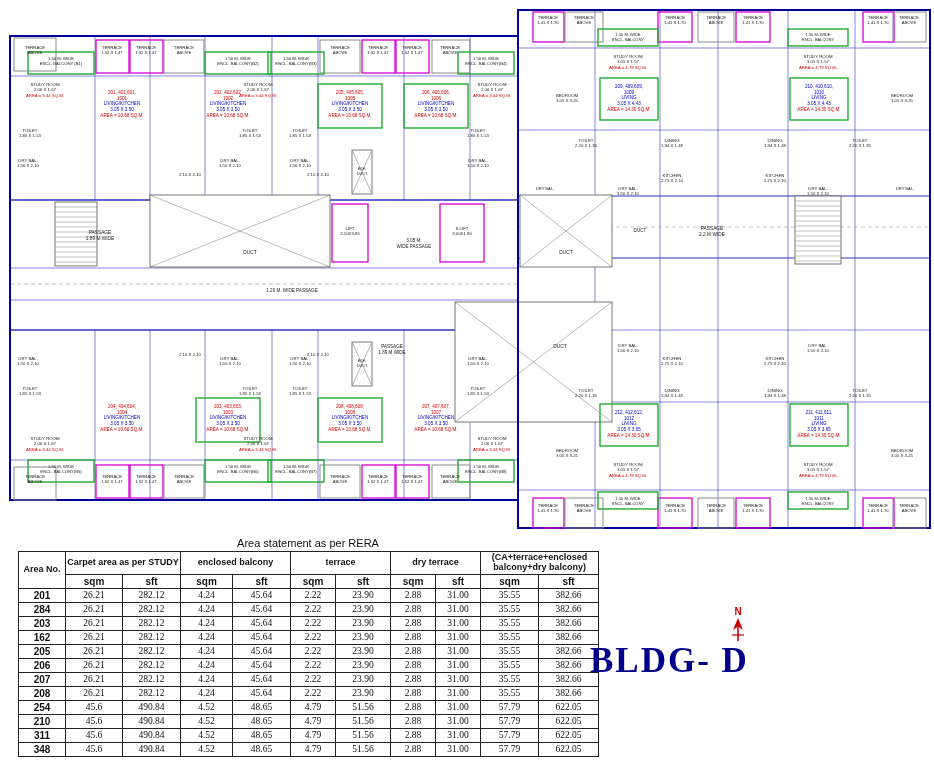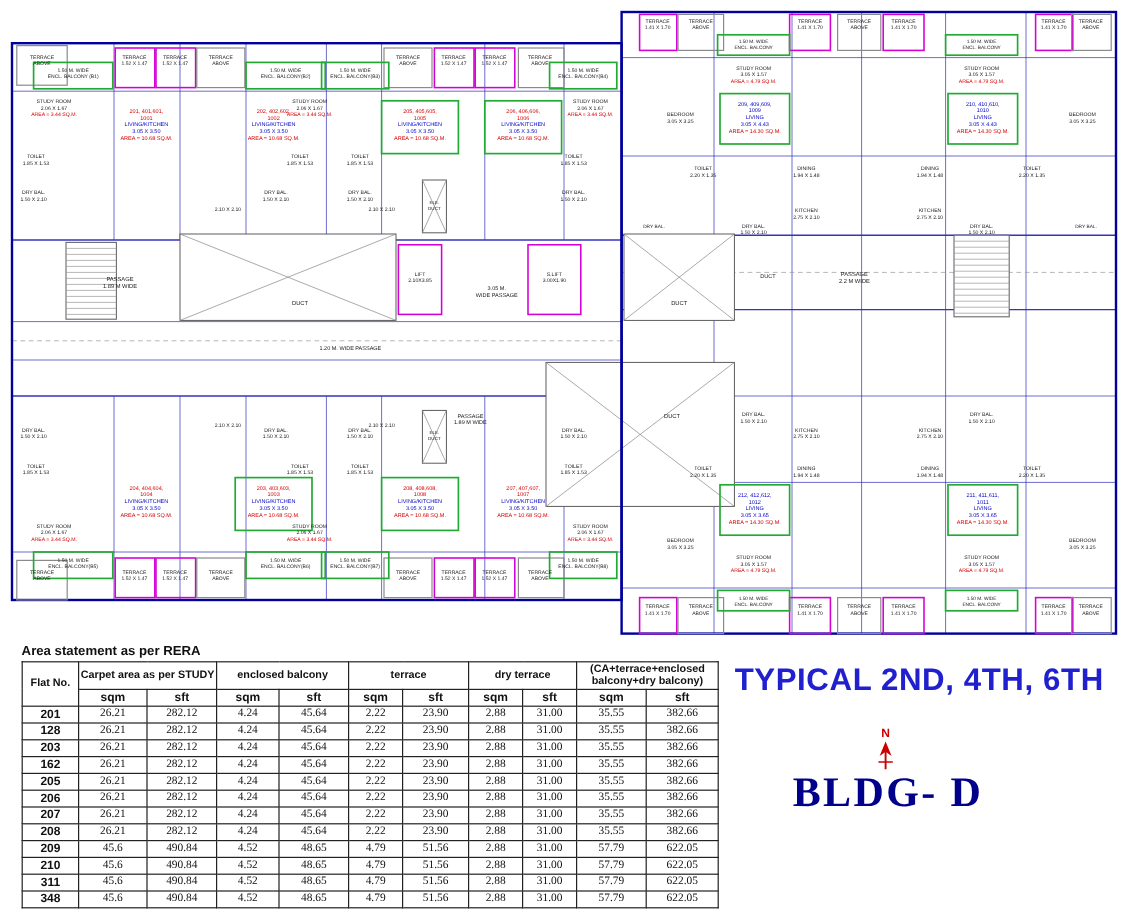--- a/index.html
+++ b/index.html
@@ -1,30 +1,30 @@
 <!DOCTYPE html>
 <html><head>
 <meta charset="utf-8">
 <style>
   *{margin:0;padding:0;box-sizing:border-box}
   html,body{width:934px;height:768px}
   body{background:#ffffff;font-family:"Liberation Sans",sans-serif;position:relative;overflow:hidden}
   #plan{position:absolute;left:0;top:0;background:#ffffff}
   #plan text{font-family:"Liberation Sans",sans-serif}
-  .area-caption{position:absolute;left:18px;top:537px;width:580px;font-weight:bold;font-size:11px;color:#111}
+  .area-caption{position:absolute;left:18px;top:537px;width:580px;text-align:center;font-weight:normal;font-size:11px;color:#111}
   table.rera{position:absolute;left:18px;top:551px;width:580px;border-collapse:collapse;table-layout:fixed;color:#111}
   .rera th,.rera td{border:1px solid #222;text-align:center;vertical-align:middle;padding:1px 1px}
   .rera th{font-weight:bold;font-size:9px;line-height:1.1}
   .rera tr.sub th{font-size:10px}
   .rera td{font-family:"Liberation Serif",serif;font-size:9.5px}
   .rera td.flat{font-family:"Liberation Sans",sans-serif;font-weight:bold;font-size:10px}
   .plan-title{position:absolute;left:598px;top:551px;width:336px;text-align:center;color:#2020cf;font-weight:bold;font-size:26px;line-height:1.18;letter-spacing:.5px}
   .north{position:absolute;left:722px;top:607px;width:32px;text-align:center;color:#cc0000}
   .north .n{font-size:10px;font-weight:bold;line-height:1}
-  .bldg{position:absolute;left:590px;top:641px;width:300px;text-align:center;color:#00008b;font-family:"Liberation Serif",serif;font-weight:bold;font-size:35px;letter-spacing:2px}
+  .bldg{position:absolute;left:590px;top:641px;width:300px;color:#00008b;font-family:"Liberation Serif",serif;font-weight:bold;font-size:35px;letter-spacing:2px}
 </style>
 </head>
 <body>
 
 <svg id="plan" width="934" height="540" viewBox="0 0 934 540">
     <line x1="10" y1="200" x2="518" y2="200" stroke="#3333bb" stroke-width="1.4" stroke-dasharray="none"></line>
     <line x1="10" y1="330" x2="518" y2="330" stroke="#3333bb" stroke-width="1.4" stroke-dasharray="none"></line>
     <line x1="10" y1="268" x2="518" y2="268" stroke="#3333bb" stroke-width="0.6" stroke-dasharray="none"></line>
     <line x1="10" y1="300" x2="518" y2="300" stroke="#3333bb" stroke-width="0.6" stroke-dasharray="none"></line>
     <line x1="10" y1="76" x2="518" y2="76" stroke="#3333bb" stroke-width="0.6" stroke-dasharray="none"></line>
@@ -299,21 +299,21 @@
       <col style="width:58px">
       <col style="width:45px">
     <col style="width:55px">
       <col style="width:45px">
       <col style="width:45px">
     <col style="width:58px">
       <col style="width:60px">
   </colgroup>
   <thead>
     <tr>
-      <th rowspan="2">Flat No.</th>
+      <th rowspan="2">Area No.</th>
       <th colspan="2">Carpet area as per STUDY</th>
       <th colspan="2">enclosed balcony</th>
       <th colspan="2">terrace</th>
       <th colspan="2">dry terrace</th>
       <th colspan="2">(CA+terrace+enclosed balcony+dry balcony)</th>
     </tr>
     <tr class="sub" id="sub-row">
         <th>sqm</th>
         <th>sft</th>
         <th>sqm</th>
@@ -334,21 +334,21 @@
         <td>4.24</td>
         <td>45.64</td>
         <td>2.22</td>
         <td>23.90</td>
         <td>2.88</td>
         <td>31.00</td>
         <td>35.55</td>
         <td>382.66</td>
       </tr>
       <tr>
-        <td class="flat">128</td>
+        <td class="flat">284</td>
         <td>26.21</td>
         <td>282.12</td>
         <td>4.24</td>
         <td>45.64</td>
         <td>2.22</td>
         <td>23.90</td>
         <td>2.88</td>
         <td>31.00</td>
         <td>35.55</td>
         <td>382.66</td>
@@ -425,21 +425,21 @@
         <td>4.24</td>
         <td>45.64</td>
         <td>2.22</td>
         <td>23.90</td>
         <td>2.88</td>
         <td>31.00</td>
         <td>35.55</td>
         <td>382.66</td>
       </tr>
       <tr>
-        <td class="flat">209</td>
+        <td class="flat">254</td>
         <td>45.6</td>
         <td>490.84</td>
         <td>4.52</td>
         <td>48.65</td>
         <td>4.79</td>
         <td>51.56</td>
         <td>2.88</td>
         <td>31.00</td>
         <td>57.79</td>
         <td>622.05</td>
@@ -480,21 +480,20 @@
         <td>51.56</td>
         <td>2.88</td>
         <td>31.00</td>
         <td>57.79</td>
         <td>622.05</td>
       </tr>
     </tbody>
 </table>
 
 <div class="plan-title">
-  <div>TYPICAL 2ND, 4TH, 6TH</div>
 </div>
 
 <div class="north">
   <div class="n">N</div>
   <svg width="22" height="26" viewBox="0 0 22 26">
     <polygon points="11,1 6,13 11,9.5 16,13" fill="#cc0000"></polygon>
     <line x1="11" y1="9.5" x2="11" y2="24" stroke="#cc0000" stroke-width="1.6"></line>
     <line x1="5" y1="18" x2="17" y2="18" stroke="#cc0000" stroke-width="1.2"></line>
   </svg>
 </div>

